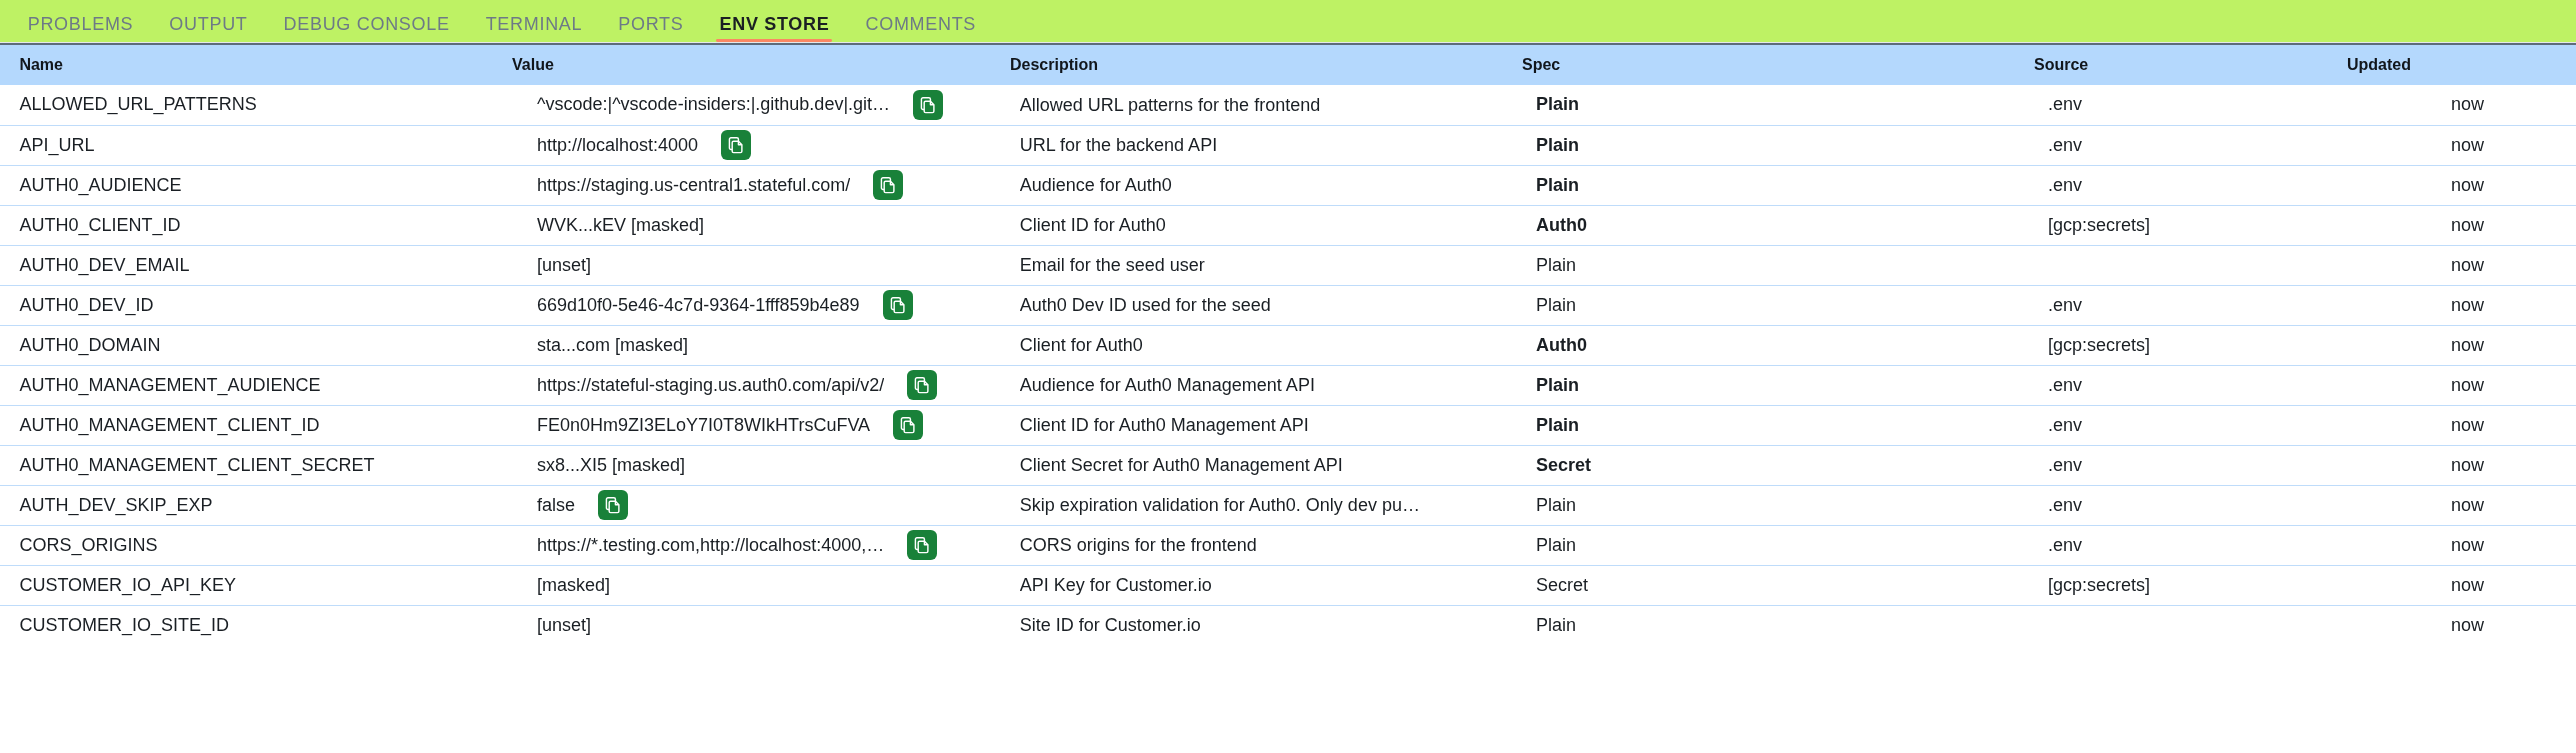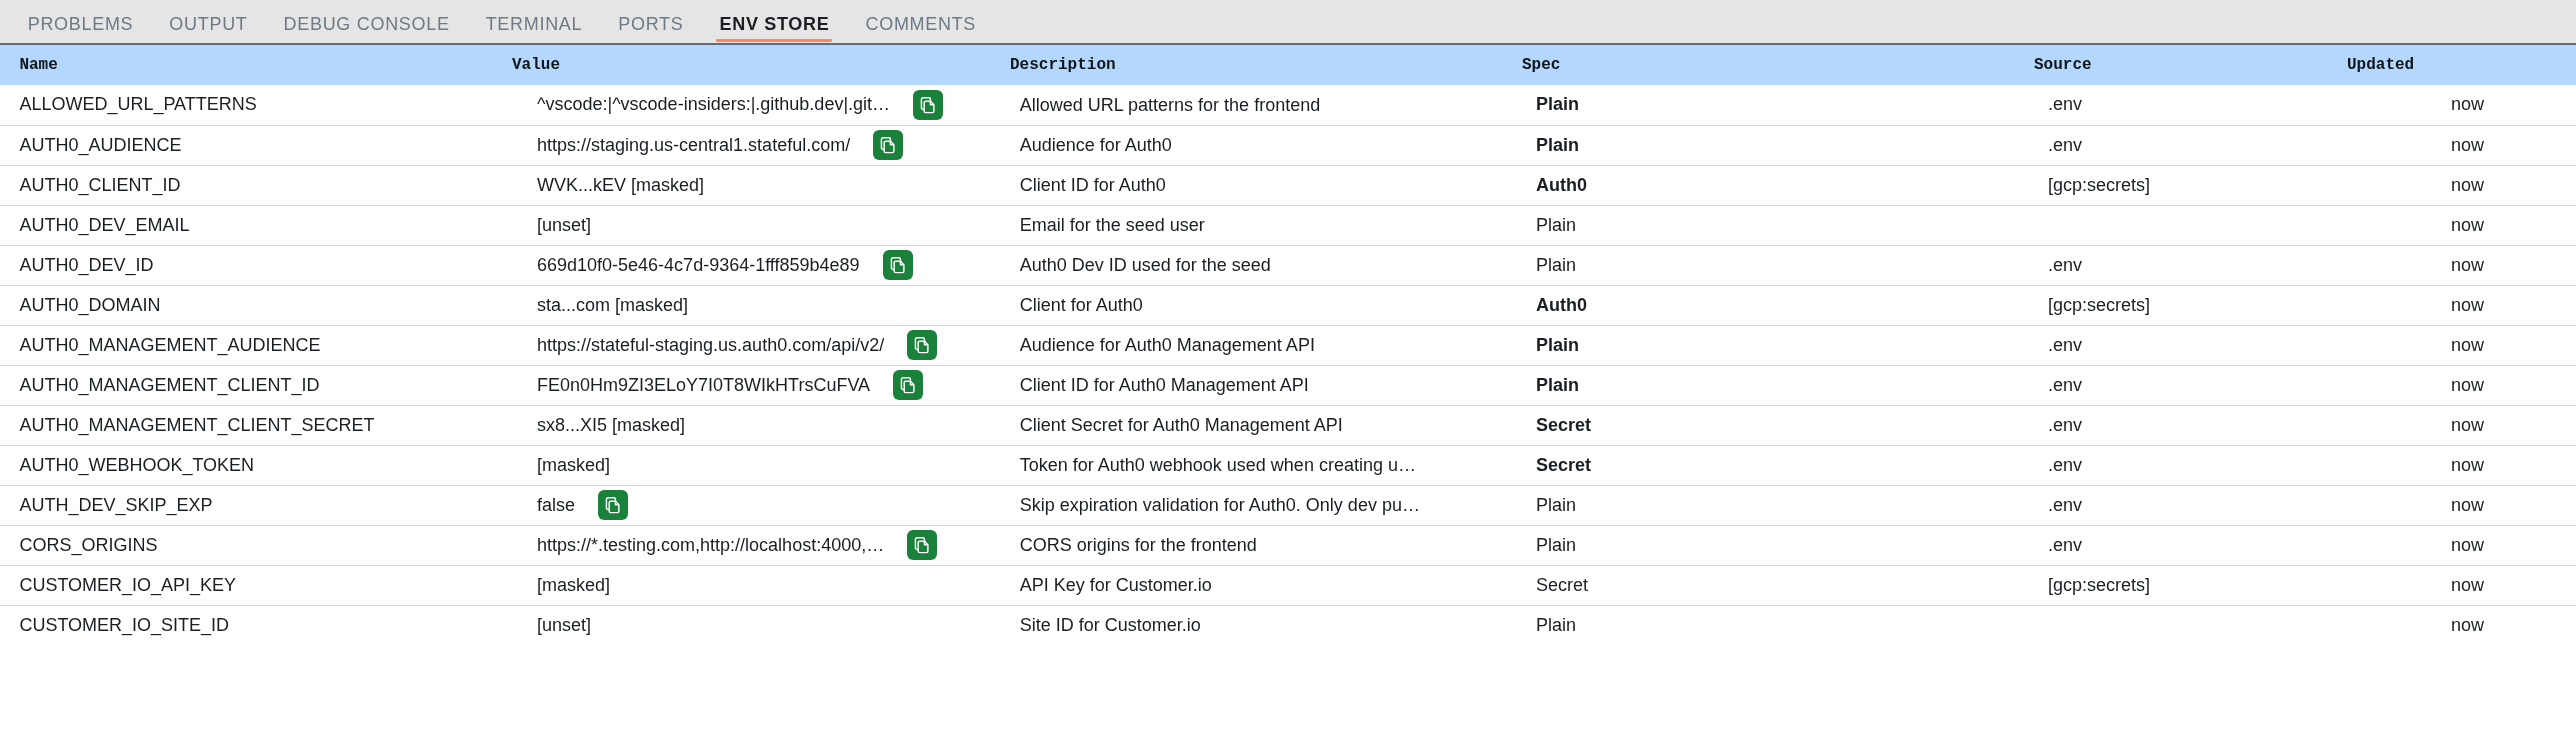--- a/index.html
+++ b/index.html
@@ -7,21 +7,21 @@
     margin: 0; padding: 0;
     width: 2576px; height: 753px;
     overflow: hidden;
     background: #ffffff;
     font-family: "Liberation Sans", sans-serif;
   }
 
   
   .panel-tabbar {
     height: 43px;
-    background: #e5e5e5;
+    background: #bef264;
     display: flex;
     align-items: flex-end;
     padding: 0 0 0 9.7px;
     border-bottom: 0.7px solid #e4e8ea;
     position: relative;
   }
   .panel-tab {
     position: relative;
     padding: 0 18px 9px 18px;
     font-size: 18px;
@@ -62,21 +62,20 @@
   table.envstore thead th {
     background: #b4d8fd;
     color: #11161c;
     font-size: 16px;
     font-weight: 700;
     text-align: left;
     height: 40px;
     padding: 0 0 0 0;
     vertical-align: middle;
     white-space: nowrap;
-    font-family: Liberation Mono, monospace;
   }
   table.envstore tbody td {
     height: 40px;
     font-size: 18px;
     color: #1a1f24;
     vertical-align: middle;
     border-bottom: 1.4px solid #bfdcfa;
     white-space: nowrap;
     overflow: hidden;
   }
@@ -183,20 +182,39 @@
                 </svg>
               </span>
             </div>
           </td>
           <td class="col-desc"><span class="desc-text">Allowed URL patterns for the frontend</span></td>
           <td class="col-spec spec-bold">Plain</td>
           <td class="col-src">.env</td>
           <td class="col-upd">now</td>
         </tr>
         <tr>
+          <td class="col-name">API_URL</td>
+          <td class="col-value">
+            <div class="value-cell-inner">
+              <span class="value-text">http://localhost:4000</span>
+              <span class="copy-icon">
+                <svg width="18" height="18" viewBox="0 0 26 26" aria-hidden="true">
+                  <rect x="3.5" y="2.5" width="13" height="17" rx="2.2" fill="none" stroke="#ffffff" stroke-width="2.1"></rect>
+                  <path d="M9.5 7.5 h7 l5 5 v9.5 a2 2 0 0 1 -2 2 h-10 a2 2 0 0 1 -2 -2 v-12.5 a2 2 0 0 1 2 -2 z" fill="#198139" stroke="#ffffff" stroke-width="2.1" stroke-linejoin="round"></path>
+                  <path d="M16.5 7.5 v5 h5" fill="none" stroke="#ffffff" stroke-width="2.1" stroke-linejoin="round"></path>
+                </svg>
+              </span>
+            </div>
+          </td>
+          <td class="col-desc"><span class="desc-text">URL for the backend API</span></td>
+          <td class="col-spec spec-bold">Plain</td>
+          <td class="col-src">.env</td>
+          <td class="col-upd">now</td>
+        </tr>
+        <tr>
           <td class="col-name">AUTH0_AUDIENCE</td>
           <td class="col-value">
             <div class="value-cell-inner">
               <span class="value-text">https://staging.us-central1.stateful.com/</span>
               <span class="copy-icon">
                 <svg width="18" height="18" viewBox="0 0 26 26" aria-hidden="true">
                   <rect x="3.5" y="2.5" width="13" height="17" rx="2.2" fill="none" stroke="#ffffff" stroke-width="2.1"></rect>
                   <path d="M9.5 7.5 h7 l5 5 v9.5 a2 2 0 0 1 -2 2 h-10 a2 2 0 0 1 -2 -2 v-12.5 a2 2 0 0 1 2 -2 z" fill="#198139" stroke="#ffffff" stroke-width="2.1" stroke-linejoin="round"></path>
                   <path d="M16.5 7.5 v5 h5" fill="none" stroke="#ffffff" stroke-width="2.1" stroke-linejoin="round"></path>
                 </svg>
@@ -311,33 +329,20 @@
               <span class="value-text">sx8...XI5 [masked]</span>
               <span class="copy-icon-spacer"></span>
             </div>
           </td>
           <td class="col-desc"><span class="desc-text">Client Secret for Auth0 Management API</span></td>
           <td class="col-spec spec-bold">Secret</td>
           <td class="col-src">.env</td>
           <td class="col-upd">now</td>
         </tr>
         <tr>
-          <td class="col-name">AUTH0_WEBHOOK_TOKEN</td>
-          <td class="col-value">
-            <div class="value-cell-inner">
-              <span class="value-text">[masked]</span>
-              <span class="copy-icon-spacer"></span>
-            </div>
-          </td>
-          <td class="col-desc"><span class="desc-text">Token for Auth0 webhook used when creating u…</span></td>
-          <td class="col-spec spec-bold">Secret</td>
-          <td class="col-src">.env</td>
-          <td class="col-upd">now</td>
-        </tr>
-        <tr>
           <td class="col-name">AUTH_DEV_SKIP_EXP</td>
           <td class="col-value">
             <div class="value-cell-inner">
               <span class="value-text">false</span>
               <span class="copy-icon">
                 <svg width="18" height="18" viewBox="0 0 26 26" aria-hidden="true">
                   <rect x="3.5" y="2.5" width="13" height="17" rx="2.2" fill="none" stroke="#ffffff" stroke-width="2.1"></rect>
                   <path d="M9.5 7.5 h7 l5 5 v9.5 a2 2 0 0 1 -2 2 h-10 a2 2 0 0 1 -2 -2 v-12.5 a2 2 0 0 1 2 -2 z" fill="#198139" stroke="#ffffff" stroke-width="2.1" stroke-linejoin="round"></path>
                   <path d="M16.5 7.5 v5 h5" fill="none" stroke="#ffffff" stroke-width="2.1" stroke-linejoin="round"></path>
                 </svg>

